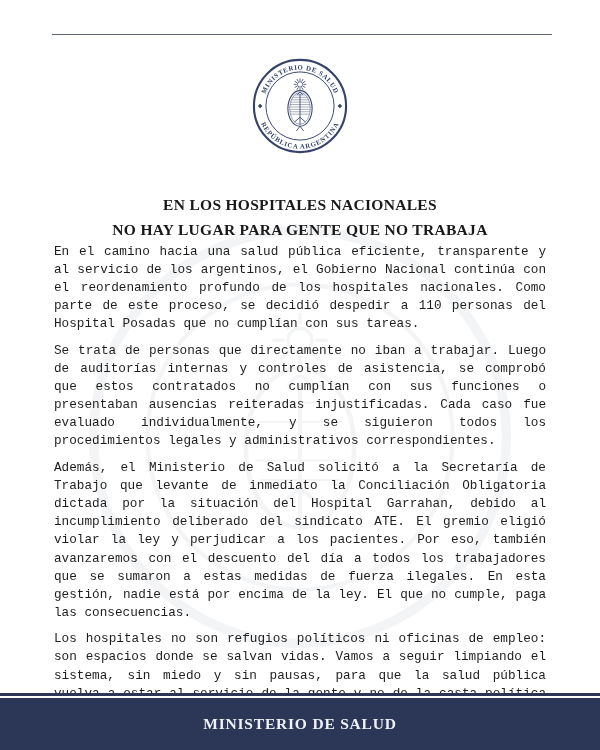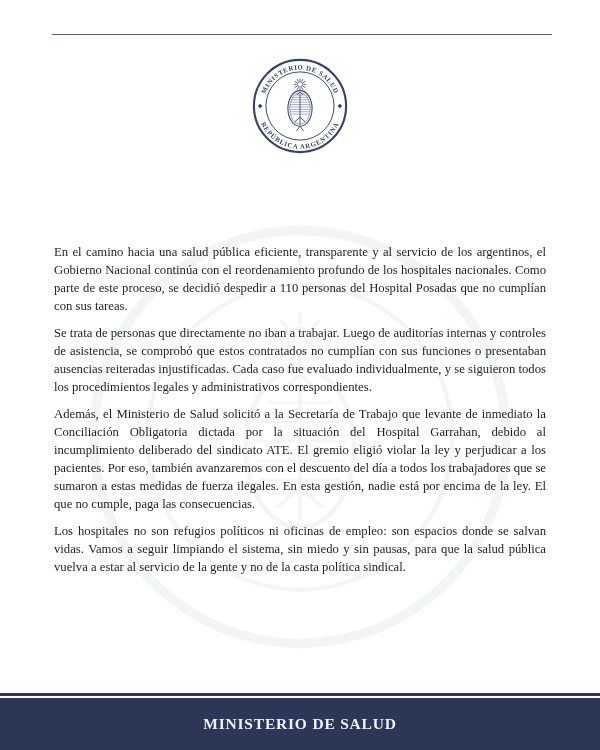--- a/index.html
+++ b/index.html
@@ -24,21 +24,21 @@
   }
   .title{
     position:absolute;top:193px;left:0;width:600px;z-index:1;
     text-align:center;font-weight:bold;font-size:15.5px;line-height:24.5px;
     color:#191919;letter-spacing:0.3px;
   }
   .content{
     position:absolute;top:243px;left:54px;width:492px;z-index:1;
     text-align:justify;font-size:12.7px;line-height:18.1px;color:#1e1e1e;
   }
-  .content p{margin:0 0 8.5px 0;}
+  .content p{margin:0 0 8.5px 0;font-family:Liberation Mono, monospace;}
   .footer{position:absolute;bottom:0;left:0;width:600px;z-index:3;}
   .footer-line{height:2.5px;background:#2c3757;}
   .footer-gap{height:2.5px;background:#ffffff;}
   .footer-bar{
     height:52px;background:#2c3757;
     display:flex;align-items:center;justify-content:center;
   }
   .footer-bar span{
     color:#eef1f5;font-size:15.5px;font-weight:bold;letter-spacing:0.8px;
   }
@@ -133,20 +133,22 @@
       <line x1="39.6" y1="55.5" x2="60.4" y2="55.5"></line>
       <line x1="40.6" y1="60" x2="59.4" y2="60"></line>
     </g>
     <line x1="50" y1="37.5" x2="50" y2="69.5" stroke-width="0.9"></line>
     <path d="M 47.3,38.5 Q 50,33.2 52.7,38.5" stroke-width="0.9"></path>
     <path d="M 44.5,66.5 L 50,61.8 L 55.5,66.5" stroke-width="0.9"></path>
   </g>
 </svg>
 
 <div class="title">
+  <div>EN LOS HOSPITALES NACIONALES</div>
+  <div>NO HAY LUGAR PARA GENTE QUE NO TRABAJA</div>
 </div>
 
 <div class="content">
   <p>En el camino hacia una salud pública eficiente, transparente y al servicio de los argentinos, el Gobierno Nacional continúa con el reordenamiento profundo de los hospitales nacionales. Como parte de este proceso, se decidió despedir a 110 personas del Hospital Posadas que no cumplían con sus tareas.</p>
   <p>Se trata de personas que directamente no iban a trabajar. Luego de auditorías internas y controles de asistencia, se comprobó que estos contratados no cumplían con sus funciones o presentaban ausencias reiteradas injustificadas. Cada caso fue evaluado individualmente, y se siguieron todos los procedimientos legales y administrativos correspondientes.</p>
   <p>Además, el Ministerio de Salud solicitó a la Secretaría de Trabajo que levante de inmediato la Conciliación Obligatoria dictada por la situación del Hospital Garrahan, debido al incumplimiento deliberado del sindicato ATE. El gremio eligió violar la ley y perjudicar a los pacientes. Por eso, también avanzaremos con el descuento del día a todos los trabajadores que se sumaron a estas medidas de fuerza ilegales. En esta gestión, nadie está por encima de la ley. El que no cumple, paga las consecuencias.</p>
   <p>Los hospitales no son refugios políticos ni oficinas de empleo: son espacios donde se salvan vidas. Vamos a seguir limpiando el sistema, sin miedo y sin pausas, para que la salud pública vuelva a estar al servicio de la gente y no de la casta política sindical.</p>
 </div>
 
 <div class="footer">

